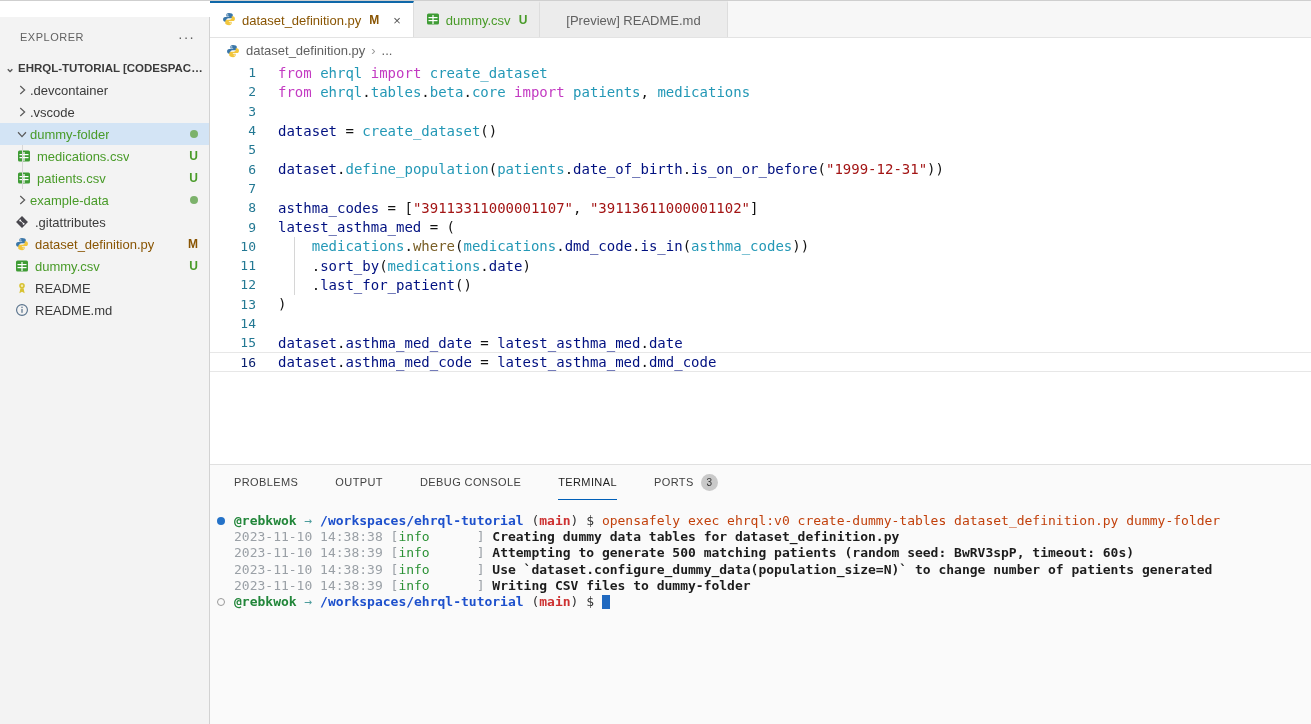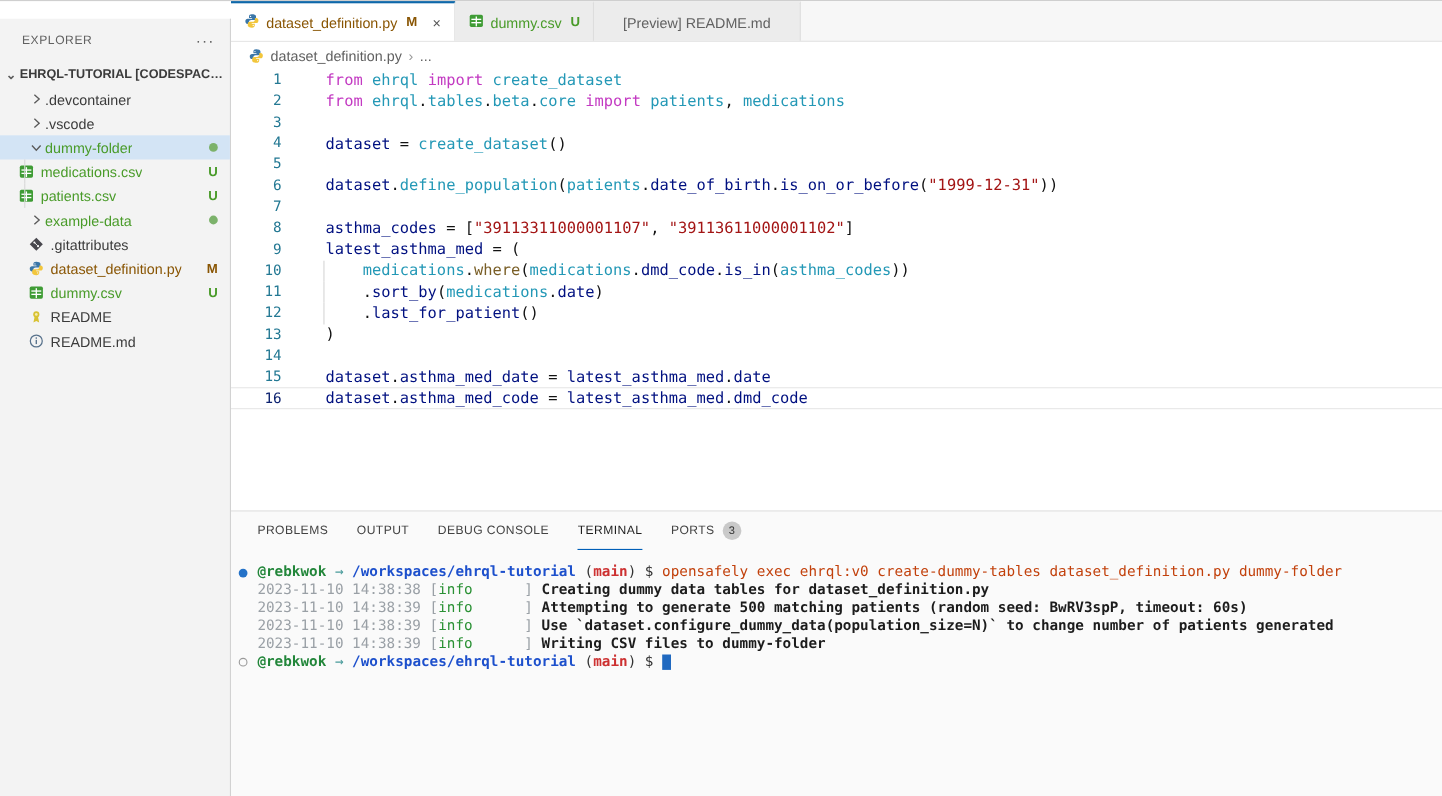--- a/index.html
+++ b/index.html
@@ -25,21 +25,21 @@
     font-size:13px;white-space:nowrap;cursor:pointer;}
   .row.selected{background:var(--selected-bg);text-align:center;}
   #sb-root{font-weight:bold;font-size:11.5px;color:#3b3b3b;padding-left:2px;overflow:hidden}
   .row .chev{width:16px;flex:none;display:flex;justify-content:center;color:#5a5a5a}
   .row .ficon{width:16px;height:16px;flex:none;margin-right:5px;display:flex;
     align-items:center;justify-content:center;}
   .row .lbl{overflow:hidden;text-overflow:ellipsis}
   .row .gitb{position:absolute;right:11px;font-size:12px;font-weight:bold}
   .row .dot{position:absolute;right:11px;width:8px;height:8px;border-radius:50%;
     background:#7cb26b;}
-  .row.ind1{padding-left:25px}
+  .row.ind1{padding-left:14px}
   .row.ind2{padding-left:16px}
   .row .tguide{position:absolute;left:22px;top:0;bottom:0;border-left:1px solid #d7d7d7}
   .c-untracked{color:var(--git-untracked)}
   .c-modified{color:var(--git-modified)}
 
   
   #main{position:absolute;left:210px;top:0;right:0;height:724px;background:#fff}
   #tabbar{height:37px;background:#f7f7f7;border-bottom:1px solid #e3e3e3;display:flex}
   .tab{display:flex;align-items:center;gap:6px;padding:0 12px;font-size:13px;
     background:#ececec;border-right:1px solid #ddd;color:#616161;cursor:pointer;border-top:2px solid transparent}
@@ -48,31 +48,31 @@
   .tab .gitl{font-size:12px;font-weight:bold;margin-left:2px}
   .tab.preview{padding:0 26px}
   #breadcrumb{height:25px;display:flex;align-items:center;gap:6px;padding-left:16px;
     font-size:13px;color:#616161}
   #breadcrumb .ficon{width:14px;height:14px;display:flex;align-items:center}
 
   
   #code{position:relative;font-family:"DejaVu Sans Mono",monospace;font-size:14px;}
   .cl{display:flex;height:19.3px;align-items:center;position:relative;width:100%}
   .cl .gut{width:46px;flex:none;text-align:right;font-size:13px;color:#237893}
-  .cl .ct{margin-left:40px;white-space:pre}
+  .cl .ct{margin-left:22px;white-space:pre}
   .cl.current{border-top:1px solid #e7e7e7;border-bottom:1px solid #e7e7e7}
   .cl.current .gut{color:#0b216f}
   .cl .iguide{position:absolute;left:84px;top:0;bottom:0;border-left:1px solid #d6d6d6}
   .tk-kw{color:var(--tok-kw)} .tk-ns{color:var(--tok-ns)} .tk-var{color:var(--tok-var)}
   .tk-fn{color:var(--tok-fn)} .tk-str{color:var(--tok-str)} .tk-pl{color:var(--tok-pl)}
 
   
   #panel{position:absolute;left:210px;right:0;top:463px;bottom:0;background:#fafafa;
     border-top:1px solid #e0e0e0}
-  #panel-header{height:35px;display:flex;align-items:center;gap:26px;padding-left:24px;
+  #panel-header{height:35px;display:flex;align-items:center;gap:37px;padding-left:24px;
     font-size:11px;letter-spacing:.4px;color:#424242}
   .ptab{height:100%;display:flex;align-items:center;cursor:pointer;border-bottom:1.5px solid transparent;gap:7px}
   .ptab.active{color:#1f1f1f;border-bottom:1.5px solid #005fb8}
   .pbadge{background:#c9c9c9;color:#333;border-radius:50%;width:17px;height:17px;
     display:inline-flex;align-items:center;justify-content:center;font-size:10px;letter-spacing:0}
 
   
   #terminal{padding:13px 6px 0 6px;font-family:"DejaVu Sans Mono",monospace;
     font-size:13px;line-height:16.2px;color:#333;}
   .tl{position:relative;padding-left:18px;white-space:pre}

